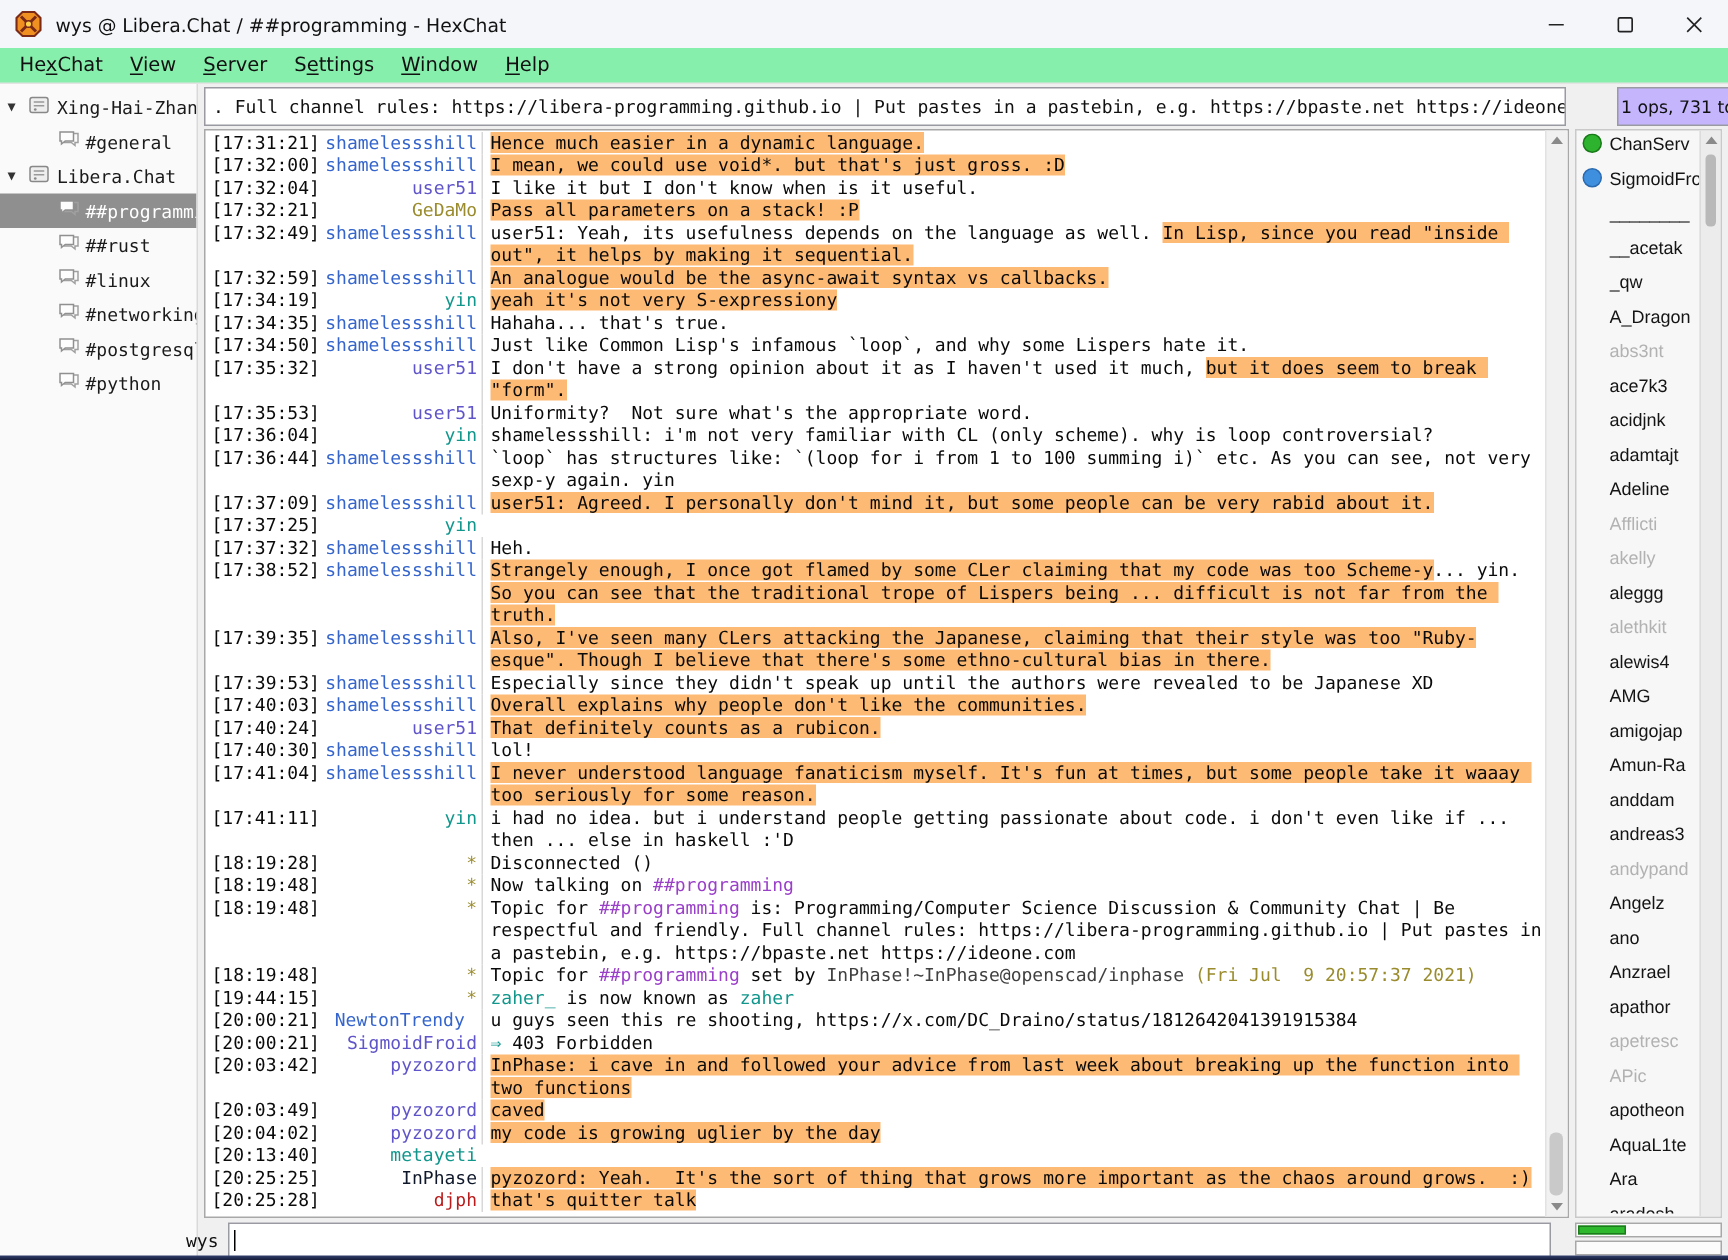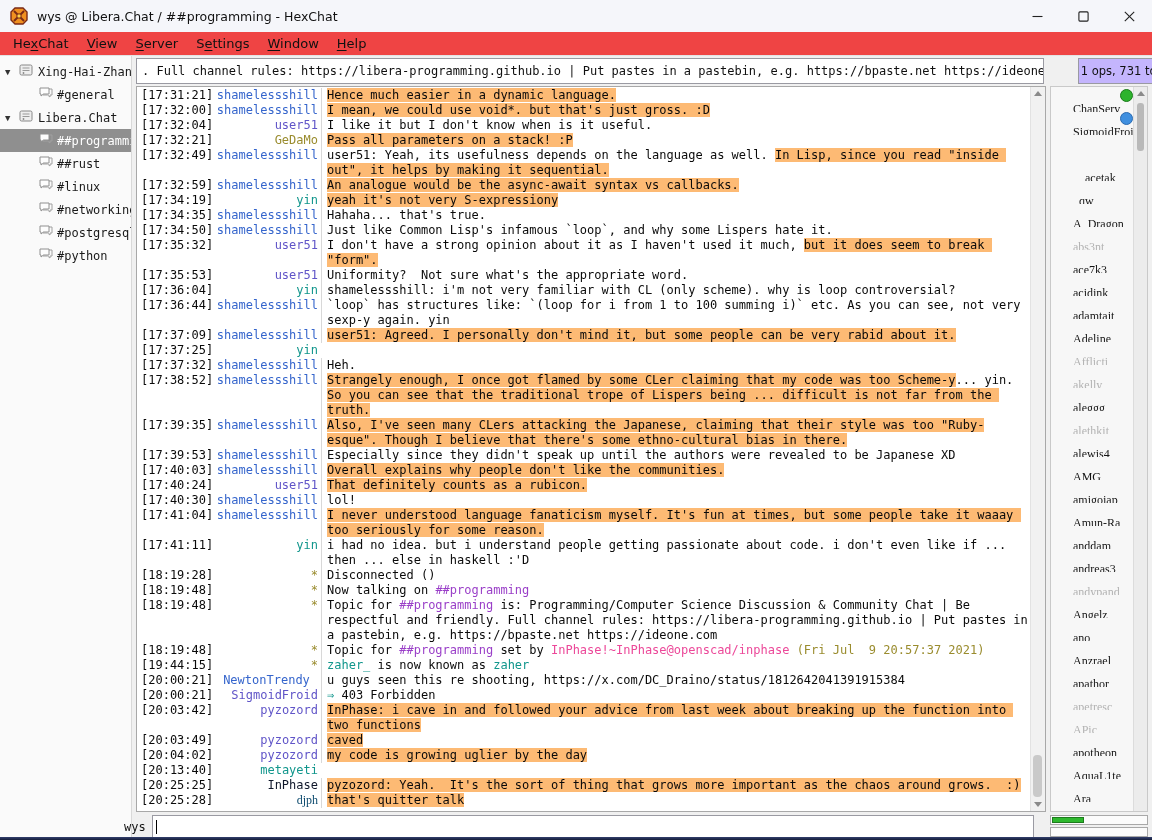--- a/index.html
+++ b/index.html
@@ -8,21 +8,21 @@
   .window { position:absolute; inset:0; background:#f0f0f0; }
 
   
   .titlebar { position:absolute; left:0; top:0; width:1152px; height:32px; background:#f5f6fa; display:flex; align-items:center; }
   .titlebar .logo { margin-left:10px; width:18px; height:18px; }
   .titlebar .title { margin-left:9px; font-size:12.5px; color:#111; }
   .wincontrols { position:absolute; right:0; top:0; height:32px; display:flex; }
   .winbtn { width:46px; height:32px; display:flex; align-items:center; justify-content:center; }
 
   
-  .menubar { position:absolute; left:0; top:32px; width:1152px; height:24px; background:#ef4444; border-bottom:1px solid #e3e3e3; display:flex; align-items:center; padding-left:4px; }
+  .menubar { position:absolute; left:0; top:32px; width:1152px; height:24px; background:#86efac; border-bottom:1px solid #e3e3e3; display:flex; align-items:center; padding-left:4px; }
   .menu-item { font-size:13px; color:#111; padding:2px 9px; }
   .menu-item u { text-underline-offset:2px; }
 
   
   .tree { position:absolute; left:0; top:56px; width:132px; height:784px; background:#fafafa; border-right:1px solid #d9d9d9; overflow:hidden; padding-top:4px; }
   .tree-row { height:23px; display:flex; align-items:center; font-family:"DejaVu Sans Mono", monospace; font-size:12px; color:#1a1a1a; white-space:nowrap; overflow:hidden; }
   .tree-row.network { padding-left:5px; }
   .tree-row.channel { padding-left:38px; }
   .tree-row.selected { background:#8f8f8f; color:#ffffff; }
   .expander { width:14px; font-size:9px; color:#333; flex:0 0 14px; }
@@ -49,21 +49,21 @@
 
   
   .inputrow { position:absolute; left:124px; top:814px; width:910px; height:26px; display:flex; align-items:center; }
   .nicklabel { font-family:"DejaVu Sans Mono", monospace; font-size:12px; color:#111; margin-right:6px; }
   .msg-input { flex:1; height:24px; background:#fff; border:1px solid #9a9aa2; display:flex; align-items:center; padding-left:3px; }
   .caret { width:1px; height:14px; background:#000; }
 
   
   .userlistbox { position:absolute; left:1050px; top:86px; width:98px; height:726px; background:#f7f7f7; border:1px solid #c9c9c9; overflow:hidden; }
   .users { position:absolute; left:0; top:2px; width:82px; height:720px; overflow:hidden; }
-  .user-row { height:23px; display:flex; align-items:flex-end; font-family:Liberation Serif, serif; font-size:12px; color:#141414;flex-direction:column; }
+  .user-row { height:23px; display:flex; align-items:flex-start; font-family:Liberation Sans, sans-serif; font-size:12px; color:#141414; }
   .user-row .dot { width:13px; height:13px; border-radius:50%; margin-left:4px; flex:0 0 13px; }
   .user-row .dotspace { width:13px; margin-left:4px; flex:0 0 13px; }
   .user-row .uname { margin-left:5px; width:60px; white-space:nowrap; overflow:hidden; }
   .user-row.away .uname { color:#b2b2b2; }
   .user-scroll { position:absolute; right:0; top:0; width:14px; height:724px; background:#ececec; border-left:1px solid #dcdcdc; }
   .user-thumb { position:absolute; right:3px; top:16px; width:7px; height:48px; background:#b9b9b9; border-radius:3px; }
 
   
   .meters { position:absolute; left:1050px; top:815px; width:98px; }
   .meter { width:98px; height:10px; background:#fbfbfb; border:1px solid #a8a8a8; margin-bottom:2px; position:relative; }
@@ -321,21 +321,21 @@
           <div class="msg-body"><span>Now talking on </span><span style="color: rgb(154, 63, 200);">##programming</span></div>
         </div>
         <div class="msg-row">
           <span class="msg-time">[18:19:48]</span>
           <span class="msg-nick" style="color: rgb(154, 140, 46);">*</span>
           <div class="msg-body"><span>Topic for </span><span style="color: rgb(154, 63, 200);">##programming</span><span> is: Programming/Computer Science Discussion &amp; Community Chat | Be respectful and friendly. Full channel rules: https://libera-programming.github.io | Put pastes in a pastebin, e.g. https://bpaste.net https://ideone.com</span></div>
         </div>
         <div class="msg-row">
           <span class="msg-time">[18:19:48]</span>
           <span class="msg-nick" style="color: rgb(154, 140, 46);">*</span>
-          <div class="msg-body"><span>Topic for </span><span style="color: rgb(154, 63, 200);">##programming</span><span> set by </span><span style="color: #ec4899;">InPhase!~InPhase@openscad/inphase</span><span> </span><span style="color: rgb(154, 140, 46);">(Fri Jul  9 20:57:37 2021)</span></div>
+          <div class="msg-body"><span>Topic for </span><span style="color: rgb(154, 63, 200);">##programming</span><span> set by </span><span style="color: #404040;">InPhase!~InPhase@openscad/inphase</span><span> </span><span style="color: rgb(154, 140, 46);">(Fri Jul  9 20:57:37 2021)</span></div>
         </div>
         <div class="msg-row">
           <span class="msg-time">[19:44:15]</span>
           <span class="msg-nick" style="color: rgb(154, 140, 46);">*</span>
           <div class="msg-body"><span style="color: rgb(17, 150, 140);">zaher_</span><span> is now known as </span><span style="color: rgb(17, 150, 140);">zaher</span></div>
         </div>
         <div class="msg-row">
           <span class="msg-time">[20:00:21]</span>
           <span class="msg-nick" style="color: rgb(53, 101, 204); text-align: center;">NewtonTrendy</span>
           <div class="msg-body"><span>u guys seen this re shooting, https://x.com/DC_Draino/status/1812642041391915384</span></div>
@@ -364,21 +364,21 @@
           <span class="msg-time">[20:13:40]</span>
           <span class="msg-nick" style="color: rgb(17, 150, 140);">metayeti</span>
         </div>
         <div class="msg-row">
           <span class="msg-time">[20:25:25]</span>
           <span class="msg-nick" style="color: #0f172a;">InPhase</span>
           <div class="msg-body"><span class="seg-hl">pyzozord: Yeah.  It's the sort of thing that grows more important as the chaos around grows.  :)</span></div>
         </div>
         <div class="msg-row">
           <span class="msg-time">[20:25:28]</span>
-          <span class="msg-nick" style="color: #0c4a6e; font-family: Liberation Serif, serif;">djph</span>
+          <span class="msg-nick" style="color: #b91c1c;">djph</span>
           <div class="msg-body"><span class="seg-hl">that's quitter talk</span></div>
         </div>
       </div>
     <div class="chat-scroll">
       <div class="arr arr-up"></div>
       <div class="chat-thumb"></div>
       <div class="arr arr-down"></div>
     </div>
   </div>
 

